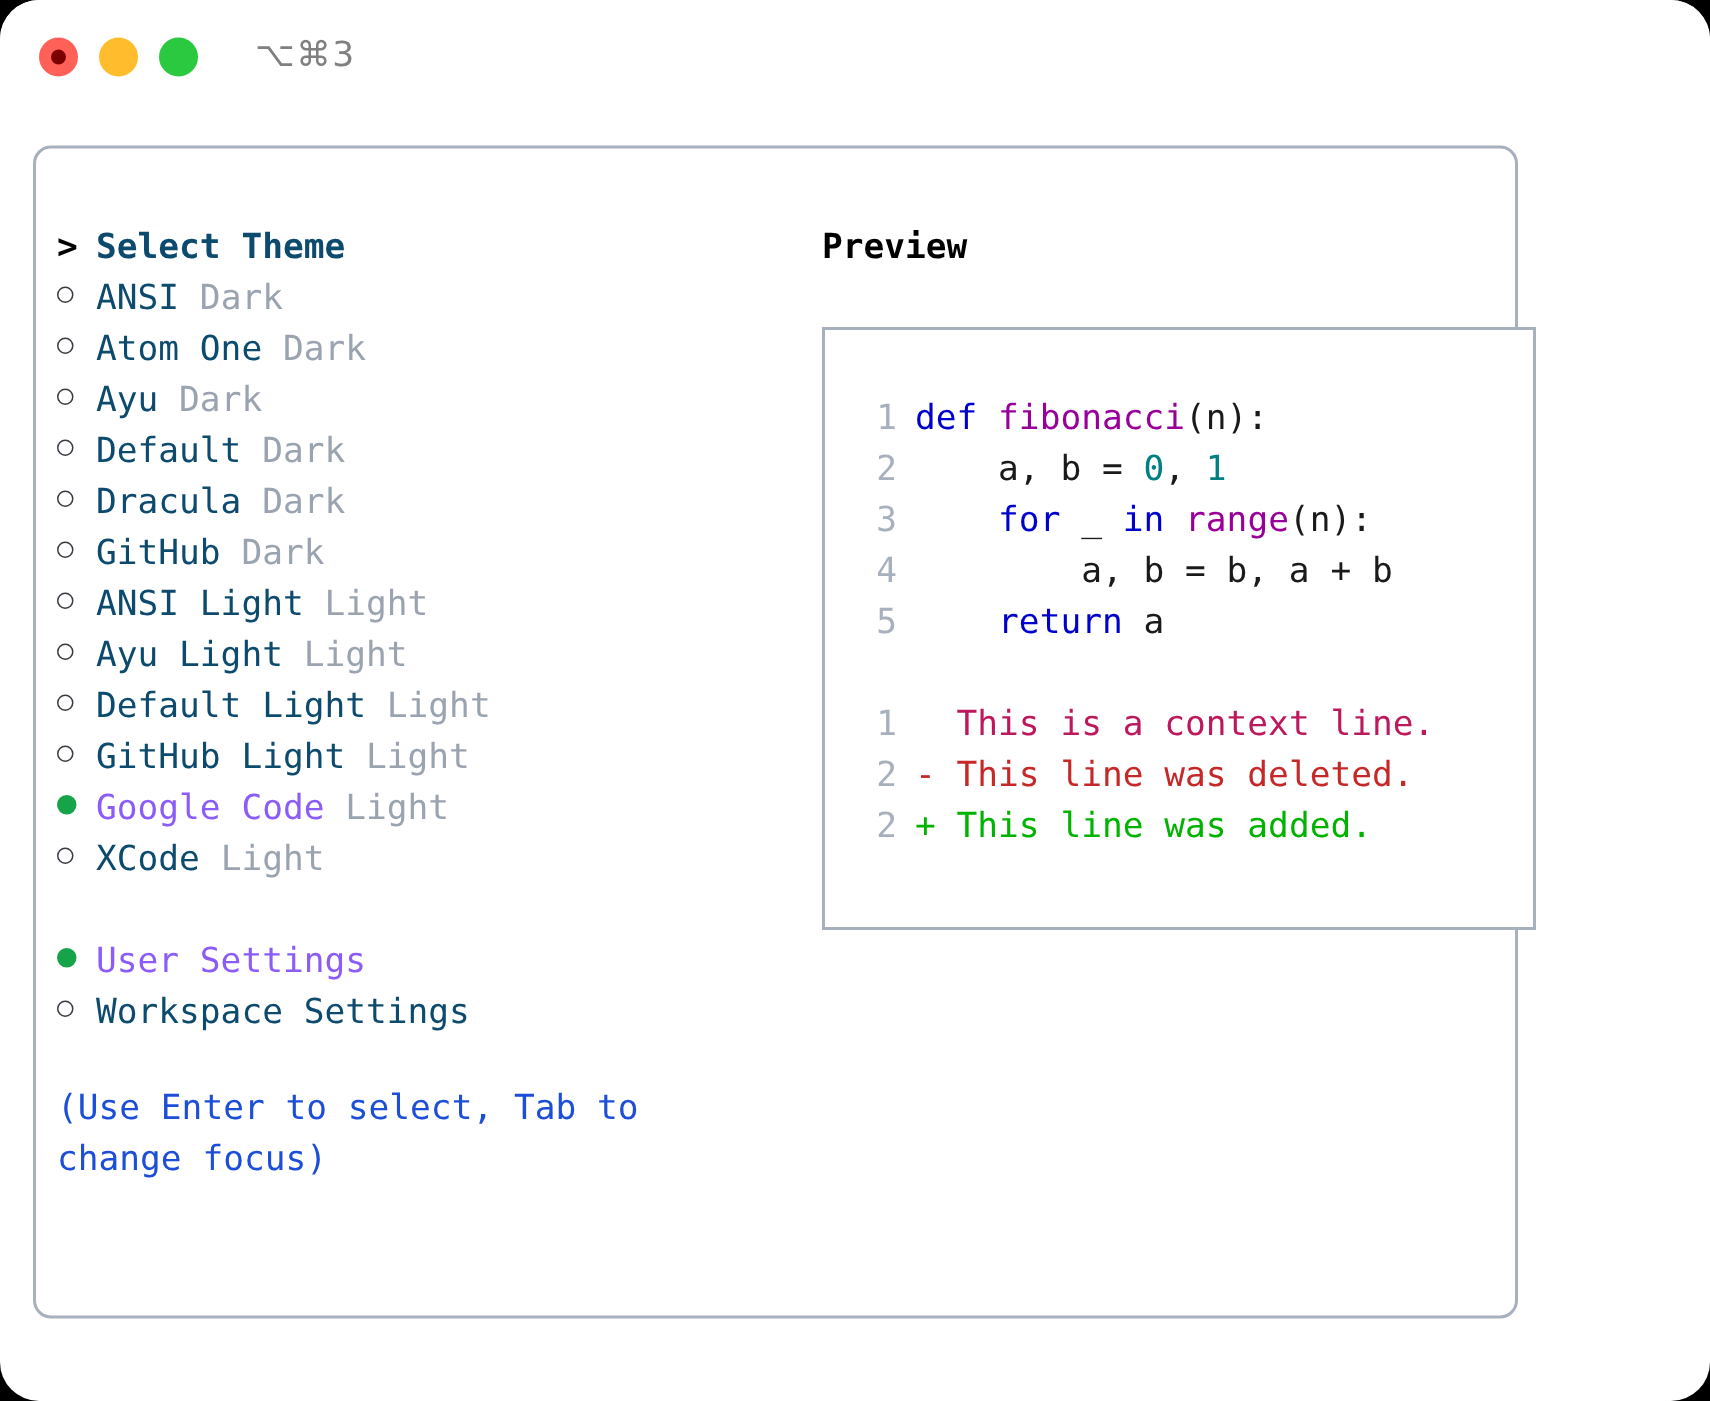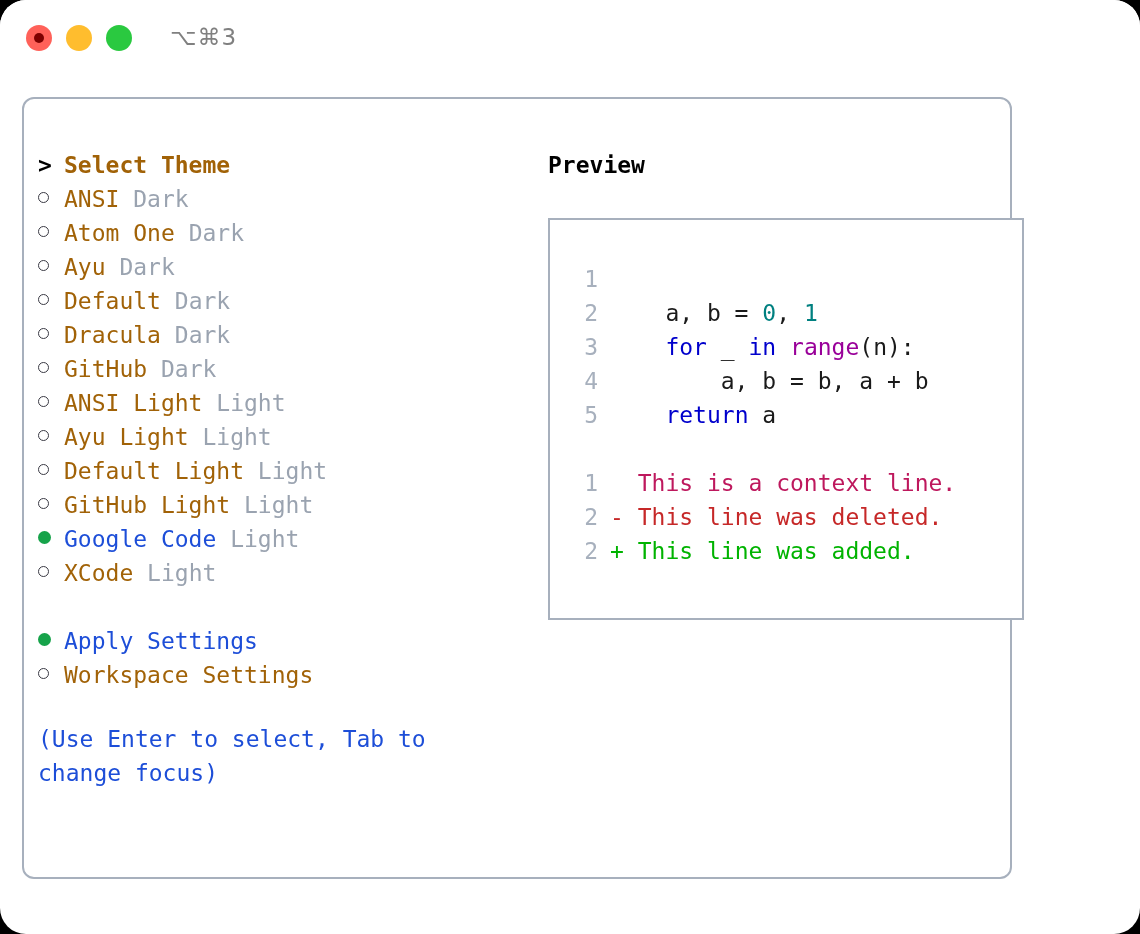--- a/index.html
+++ b/index.html
@@ -91,30 +91,30 @@
     white-space: pre;
     color: #2b2b33;
   }
   .row .marker {
     display: inline-block;
     width: 26px;
     flex: 0 0 26px;
     font-size: 23px;
     line-height: 34px;
   }
-  .row .label { color: #a16207; }
+  .row .label { color: #0c4a6e; }
   .row .suffix { color: #9aa3b0; }
 
   .row.header {
     font-weight: bold;
     color: #000000;
   }
   .row.header .marker { font-weight: bold; color: #000000; }
 
-  .row.selected .label { color: #1d4ed8; }
+  .row.selected .label { color: #8b5cf6; }
   .row.selected .marker { color: #16a34a; }
 
   .bullet-filled {
     display: inline-block;
     width: 13px;
     height: 13px;
     border-radius: 50%;
     background: #16a34a;
     vertical-align: middle;
     position: relative;
@@ -240,34 +240,34 @@
           <div class="row"><span class="marker"><span class="bullet-hollow"></span></span><span class="label">Default Light</span><span class="suffix"> Light</span></div>
           <div class="row"><span class="marker"><span class="bullet-hollow"></span></span><span class="label">GitHub Light</span><span class="suffix"> Light</span></div>
           <div class="row selected"><span class="marker"><span class="bullet-filled"></span></span><span class="label">Google Code</span><span class="suffix"> Light</span></div>
           <div class="row"><span class="marker"><span class="bullet-hollow"></span></span><span class="label">XCode</span><span class="suffix"> Light</span></div>
         </div>
 
       <div class="section-gap"></div>
 
 
       <div id="apply-rows">
-          <div class="row selected"><span class="marker"><span class="bullet-filled"></span></span><span class="label">Apply Settings</span></div>
+          <div class="row selected"><span class="marker"><span class="bullet-filled"></span></span><span class="label">User Settings</span></div>
           <div class="row"><span class="marker"><span class="bullet-hollow"></span></span><span class="label">Workspace Settings</span></div>
         </div>
 
       <div id="hint">(Use Enter to select, Tab to change focus)</div>
     </div>
 
     <div id="right-col">
       <div id="preview-title">Preview</div>
 
       <div id="preview-box">
         <div id="code-area">
           <div id="code-rows">
-              <div class="code-line"><span class="lineno">1</span></div>
+              <div class="code-line"><span class="lineno">1</span><span class="code-text"><span class="tok-kw">def </span><span class="tok-fn">fibonacci</span><span class="tok-plain">(n):</span></span></div>
               <div class="code-line"><span class="lineno">2</span><span class="code-text"><span class="tok-plain">    a, b = </span><span class="tok-num">0</span><span class="tok-plain">, </span><span class="tok-num">1</span></span></div>
               <div class="code-line"><span class="lineno">3</span><span class="code-text"><span class="tok-plain">    </span><span class="tok-kw">for</span><span class="tok-plain"> _ </span><span class="tok-kw">in</span><span class="tok-plain"> </span><span class="tok-fn">range</span><span class="tok-plain">(n):</span></span></div>
               <div class="code-line"><span class="lineno">4</span><span class="code-text"><span class="tok-plain">        a, b = b, a + b</span></span></div>
               <div class="code-line"><span class="lineno">5</span><span class="code-text"><span class="tok-plain">    </span><span class="tok-kw">return</span><span class="tok-plain"> a</span></span></div>
             </div>
           <div class="diff-gap"></div>
           <div id="diff-rows">
               <div class="code-line"><span class="lineno">1</span><span class="diff-ctx"> </span><span class="code-text diff-ctx"> This is a context line.</span></div>
               <div class="code-line"><span class="lineno">2</span><span class="diff-del">-</span><span class="code-text diff-del"> This line was deleted.</span></div>
               <div class="code-line"><span class="lineno">2</span><span class="diff-add">+</span><span class="code-text diff-add"> This line was added.</span></div>

